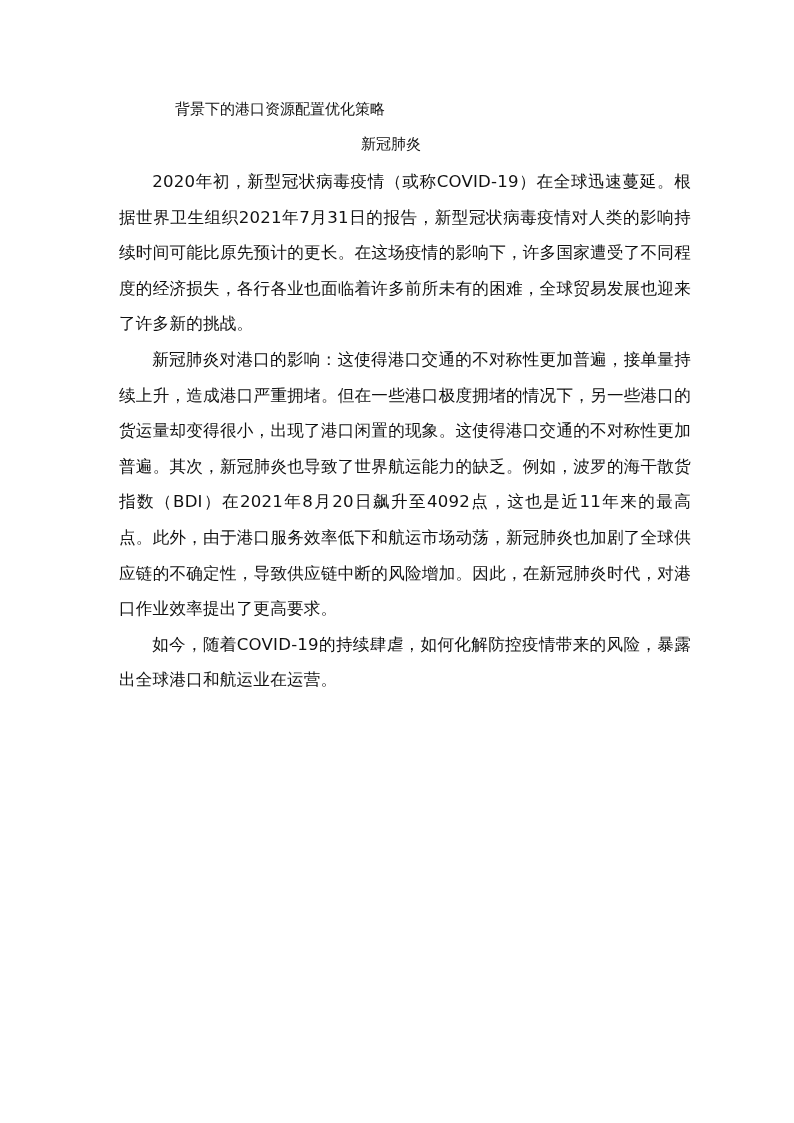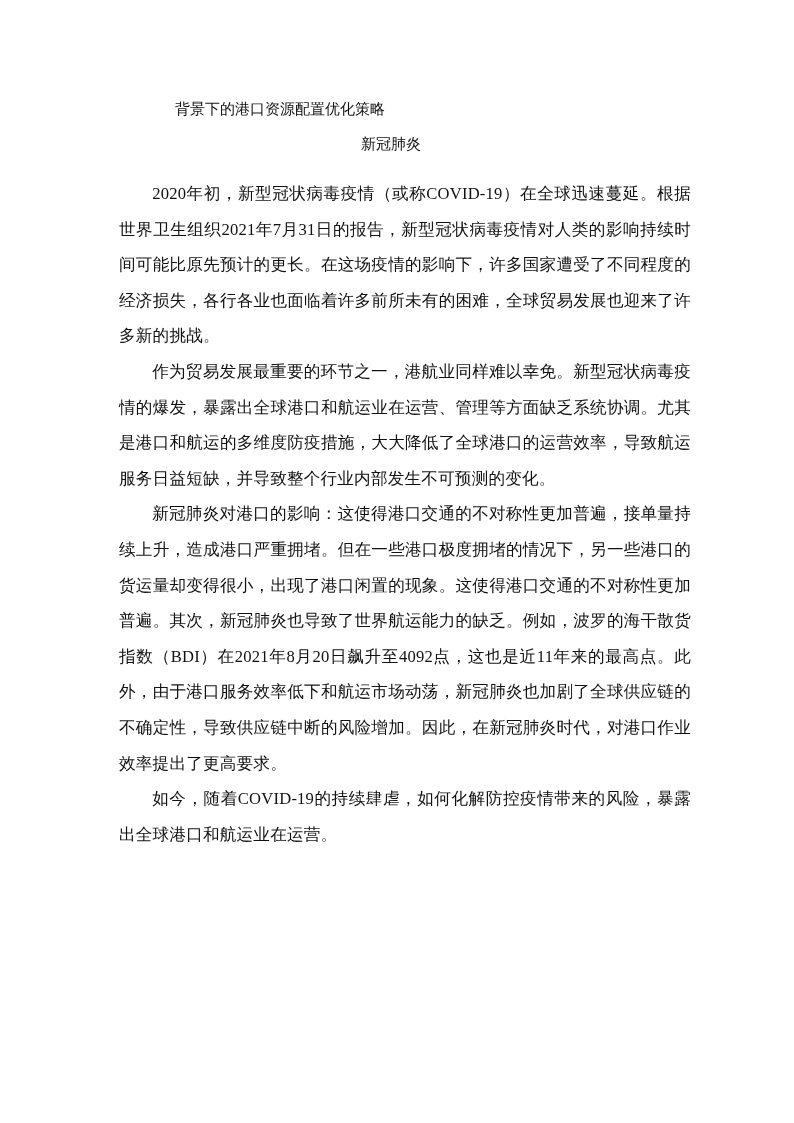--- a/index.html
+++ b/index.html
@@ -1,29 +1,28 @@
 <!DOCTYPE html>
 <html><head>
 <meta charset="utf-8">
 <style>
   html, body { margin: 0; padding: 0; background: #ffffff; }
   body { width: 794px; height: 1123px; position: relative; overflow: hidden;
          font-family: "DejaVu Sans", "Liberation Sans", sans-serif; color: #111; }
   .page { position: absolute; left: 0; top: 0; width: 794px; height: 1123px; background: #fff; }
   .title { position: absolute; left: 175px; top: 98px; font-size: 15px; line-height: 22px; white-space: nowrap; }
   .subtitle { position: absolute; left: 361px; top: 133px; font-size: 15px; line-height: 22px; white-space: nowrap; text-align: center; }
-  .body { position: absolute; left: 119px; top: 176px; width: 572px; font-family: Liberation Serif, serif; }
+  .body { position: absolute; left: 119px; top: 164px; width: 572px; }
   .para { margin: 0; font-size: 16.6px; line-height: 35.6px; text-indent: 2em;
           text-align: justify; letter-spacing: 0.2px; }
 </style>
 </head>
 <body>
 
 <div class="page">
   <div class="title">背景下的港口资源配置优化策略</div>
   <div class="subtitle">新冠肺炎</div>
   <div class="body">
     <p class="para">2020年初，新型冠状病毒疫情（或称COVID-19）在全球迅速蔓延。根据世界卫生组织2021年7月31日的报告，新型冠状病毒疫情对人类的影响持续时间可能比原先预计的更长。在这场疫情的影响下，许多国家遭受了不同程度的经济损失，各行各业也面临着许多前所未有的困难，全球贸易发展也迎来了许多新的挑战。</p>
-    <p class="para">作为贸易发展最重要的环节之一，港航业同样难以幸免。新型冠状病毒疫情的爆发，暴露出全球港口和航运业在运营、管理等方面缺乏系统协调。尤其是港口和航运的多维度防疫措施，大大降低了全球港口的运营效率，导致航运服务日益短缺，并导致整个行业内部发生不可预测的变化。</p>
     <p class="para">新冠肺炎对港口的影响：这使得港口交通的不对称性更加普遍，接单量持续上升，造成港口严重拥堵。但在一些港口极度拥堵的情况下，另一些港口的货运量却变得很小，出现了港口闲置的现象。这使得港口交通的不对称性更加普遍。其次，新冠肺炎也导致了世界航运能力的缺乏。例如，波罗的海干散货指数（BDI）在2021年8月20日飙升至4092点，这也是近11年来的最高点。此外，由于港口服务效率低下和航运市场动荡，新冠肺炎也加剧了全球供应链的不确定性，导致供应链中断的风险增加。因此，在新冠肺炎时代，对港口作业效率提出了更高要求。</p>
     <p class="para">如今，随着COVID-19的持续肆虐，如何化解防控疫情带来的风险，暴露出全球港口和航运业在运营。</p>
   </div>
 </div>
 
 </body></html>

